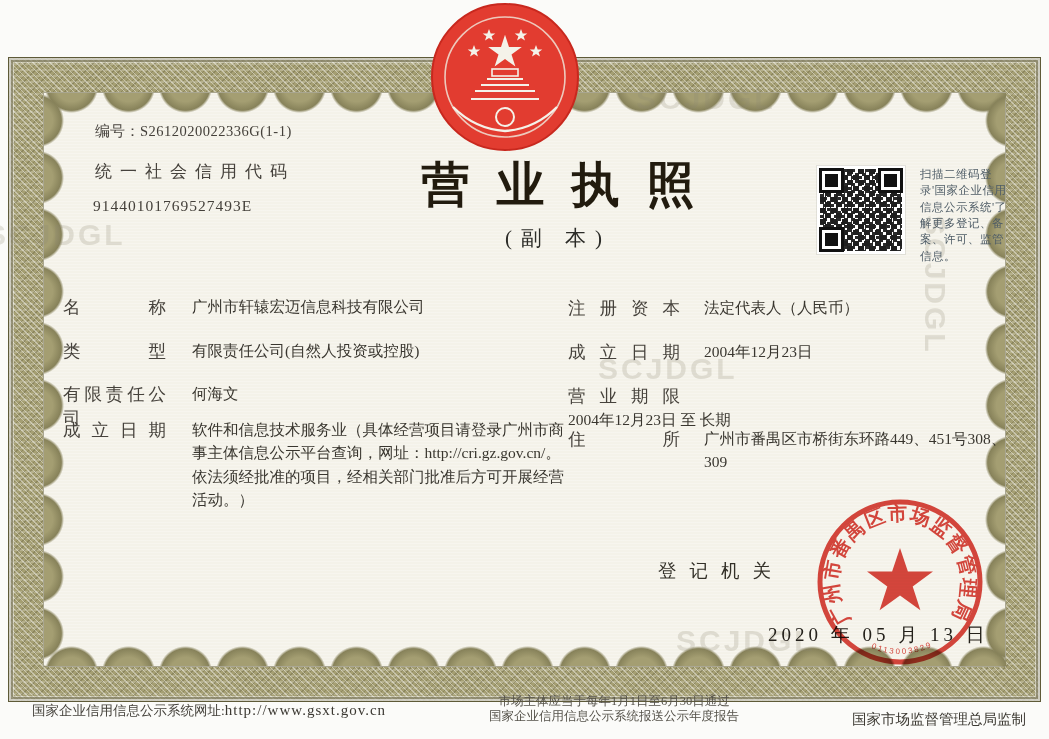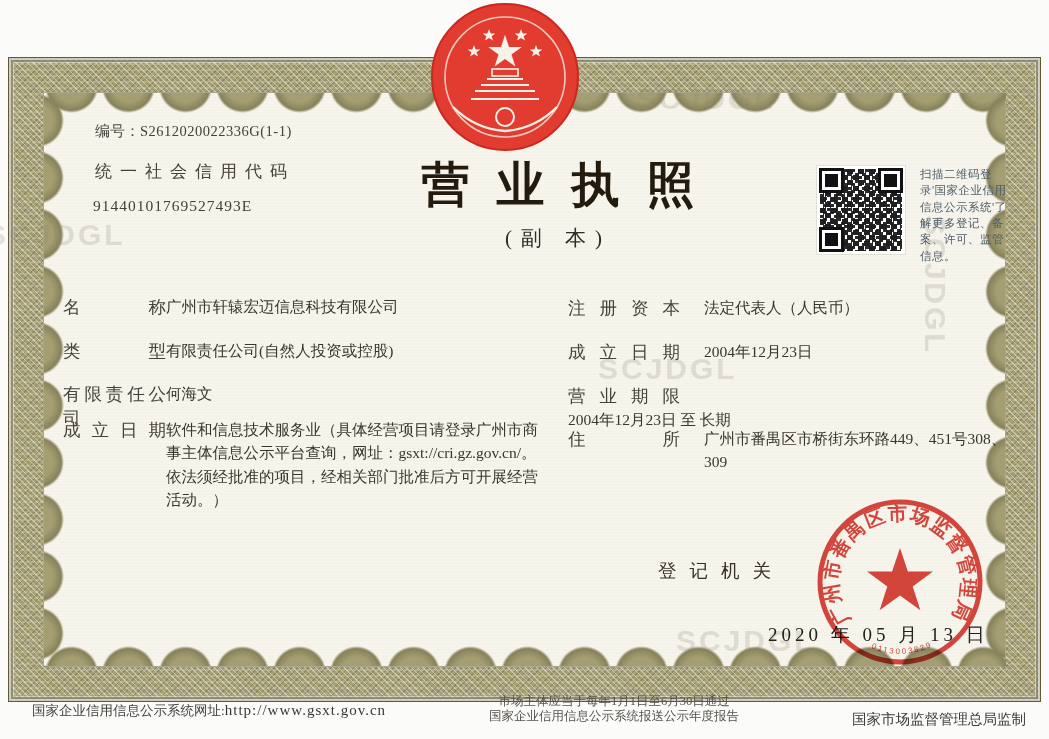--- a/index.html
+++ b/index.html
@@ -73,21 +73,21 @@
   .finder{position:absolute;width:19px;height:19px;border:3px solid #111;background:#fff;}
   .finder::after{content:"";position:absolute;inset:3px;background:#111;}
   .f-tl{left:2px;top:2px;} .f-tr{right:2px;top:2px;} .f-bl{left:2px;bottom:2px;}
   .qr-caption{left:920px;top:166px;width:90px;font-size:11.5px;line-height:1.42;
     color:#4e5c66;letter-spacing:.5px;}
 
   
   .frow{position:absolute;display:flex;align-items:flex-start;}
   .f-label{font-size:17.5px;color:#46423c;text-align:justify;text-align-last:justify;flex:none;}
   .f-value{font-size:15.5px;color:#39362f;line-height:1.5;}
-  .col-l .f-label{width:103px;}
+  .col-l .f-label{width:103px;margin-right:26px;}
   .col-l .f-value{width:372px;}
   .col-r .f-label{width:112px;margin-right:24px;}
   .col-r .f-value{width:305px;}
 
   .registry{left:658px;top:558px;font-size:18.5px;letter-spacing:13px;color:#333028;}
   .issue-date{left:768px;top:622px;font-size:19px;letter-spacing:4px;color:#24211b;z-index:3;}
 
   .seal{left:808px;top:490px;width:184px;height:184px;z-index:4;opacity:.93;
         mix-blend-mode:multiply;}
 
@@ -170,21 +170,21 @@
   <div class="frow col-l" style="left:63px;top:339px;">
     <span class="f-label">类型</span>
     <span class="f-value">有限责任公司(自然人投资或控股)</span>
   </div>
   <div class="frow col-l" style="left:63px;top:382px;">
     <span class="f-label">有限责任公司</span>
     <span class="f-value">何海文</span>
   </div>
   <div class="frow col-l" style="left:63px;top:418px;">
     <span class="f-label">成立日期</span>
-    <span class="f-value">软件和信息技术服务业（具体经营项目请登录广州市商事主体信息公示平台查询，网址：gsxt://cri.gz.gov.cn/。依法须经批准的项目，经相关部门批准后方可开展经营活动。）</span>
+    <span class="f-value">软件和信息技术服务业（具体经营项目请登录广州市商事主体信息公示平台查询，网址：http://cri.gz.gov.cn/。依法须经批准的项目，经相关部门批准后方可开展经营活动。）</span>
   </div>
 
   <div class="frow col-r" style="left:568px;top:296px;">
     <span class="f-label">注册资本</span>
     <span class="f-value">法定代表人（人民币）</span>
   </div>
   <div class="frow col-r" style="left:568px;top:340px;">
     <span class="f-label">成立日期</span>
     <span class="f-value">2004年12月23日</span>
   </div>

